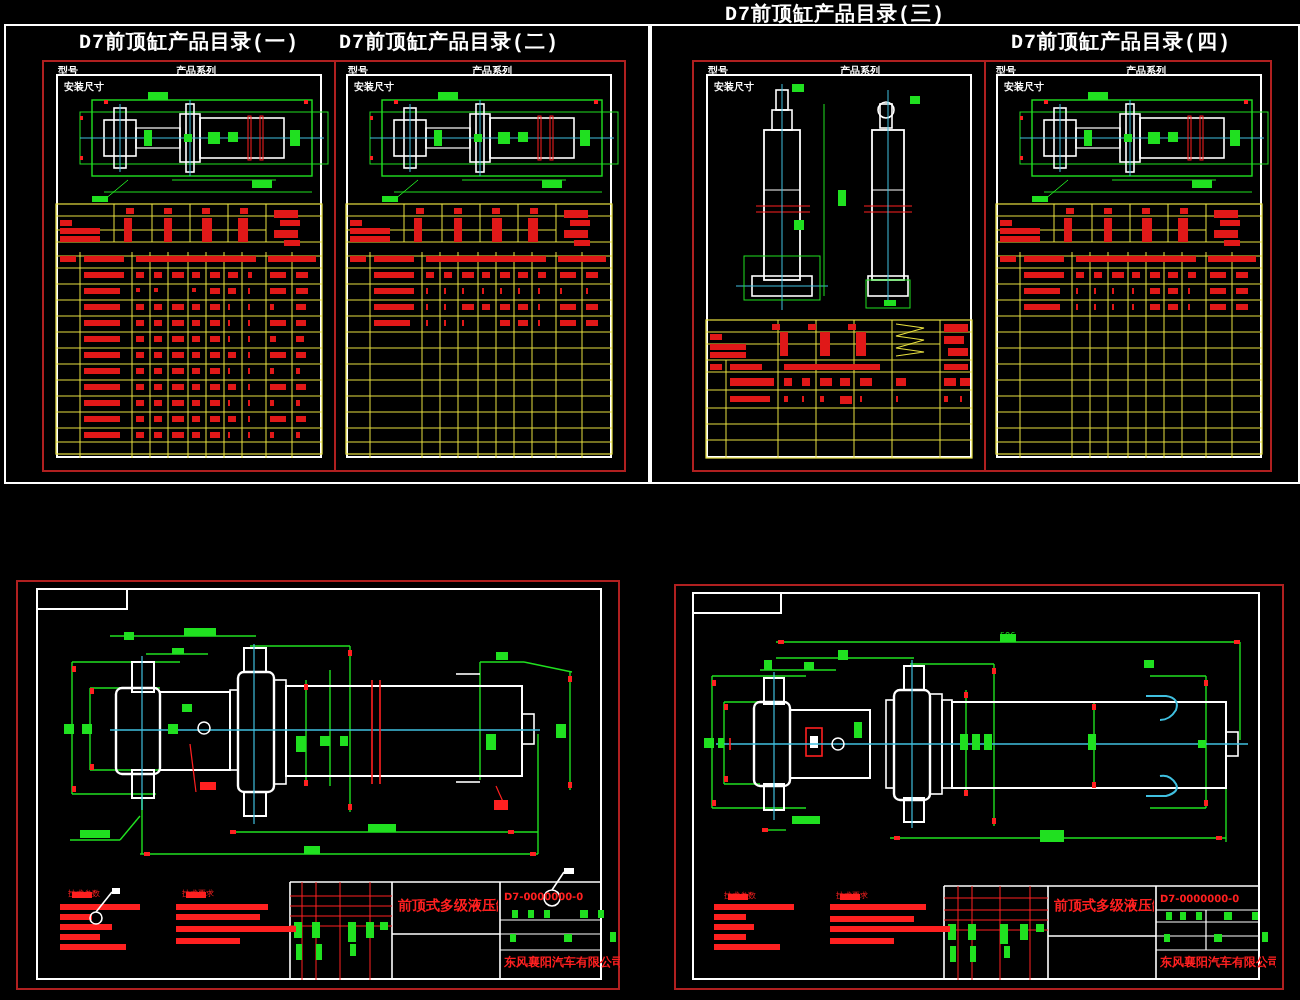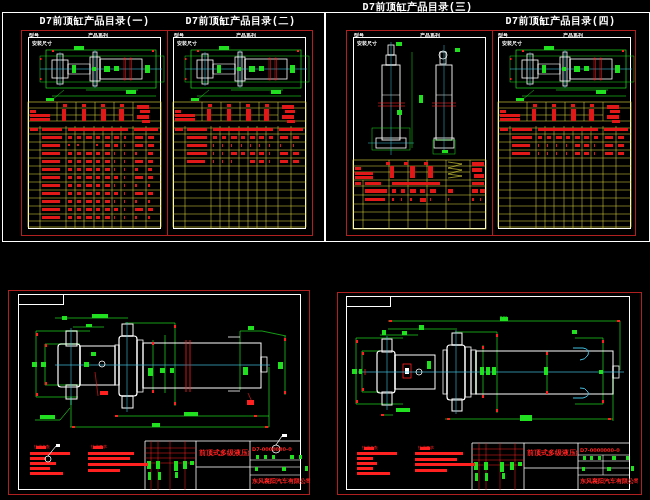--- a/index.html
+++ b/index.html
@@ -12,21 +12,21 @@
   svg{position:absolute;left:0;top:0;}
 </style>
 </head>
 <body>
 
 <div class="wframe" style="left:2px;top:12px;width:323px;height:230px;"></div>
 
 <div class="wframe" style="left:325px;top:12px;width:325px;height:230px;"></div>
 
 <div class="title" style="left:22px;top:14px;width:145px;">D7前顶缸产品目录(一)</div>
-<div class="title" style="left:168px;top:14px;width:145px;">D7前顶缸产品目录(二)</div>
+<div class="title" style="left:152px;top:14px;width:145px;">D7前顶缸产品目录(二)</div>
 <div class="title" style="left:345px;top:0;width:145px;">D7前顶缸产品目录(三)</div>
 <div class="title" style="left:488px;top:14px;width:145px;">D7前顶缸产品目录(四)</div>
 
 <div class="rframe" style="left:21px;top:30px;width:292px;height:206px;"></div>
 <div class="rframe" style="left:346px;top:30px;width:290px;height:206px;"></div>
 <div class="abs" style="left:167px;top:30px;width:1px;height:206px;background:#b02020;"></div>
 <div class="abs" style="left:492px;top:30px;width:1px;height:206px;background:#b02020;"></div>
 
 <div class="sheet-label" style="left:29px;top:32px;">型号</div>
 <div class="sheet-label" style="left:88px;top:32px;">产品系列</div>

